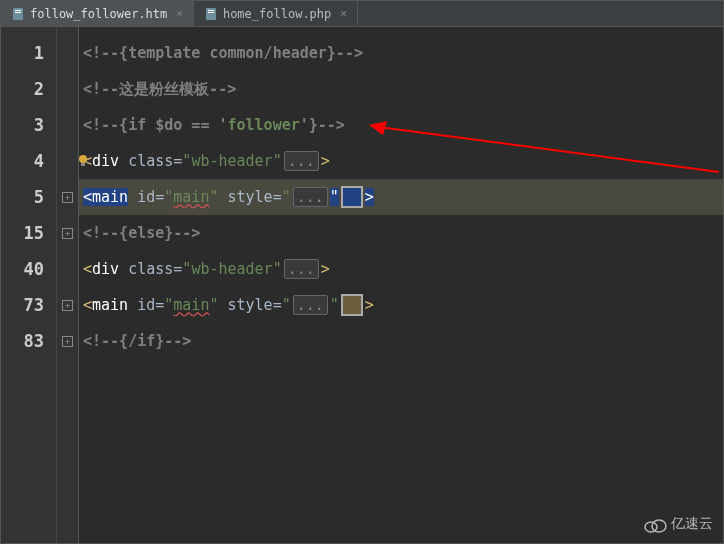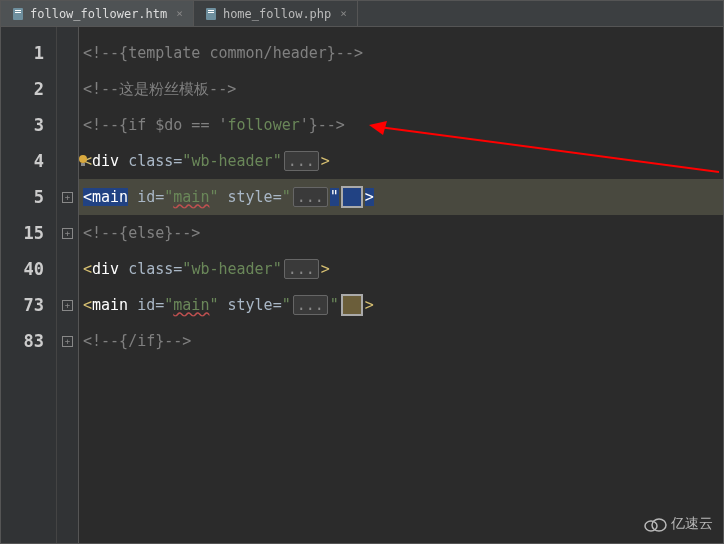--- a/index.html
+++ b/index.html
@@ -101,21 +101,21 @@
   height: 36px;
   display: flex;
   align-items: center;
   padding-left: 4px;
   white-space: pre;
   position: relative;
 }
 .code-row.highlighted {
   background: #49493f;
 }
-.comment { color: #808080; }
+.comment { color: #808080; font-weight: bold; }
 .string { color: #6a8759; }
 .tag { color: #ffffff; }
 .attr { color: #a9b7c6; }
 .bracket { color: #d6bf71; }
 .fold-ph {
   background: #3a3a3a;
   color: #888;
   border: 1px solid #666;
   padding: 0 3px;
   border-radius: 2px;
@@ -139,21 +139,21 @@
 }
 .arrow {
   position: absolute;
   pointer-events: none;
 }
 .watermark {
   position: absolute;
   bottom: 10px;
   right: 10px;
   display: flex;
-  align-items: center;
+  align-items: flex-end;
   gap: 4px;
   color: #ddd;
   font-size: 14px;
   opacity: 0.8;
 }
 .watermark-icon {
   width: 24px;
   height: 16px;
 }
 .bulb {

